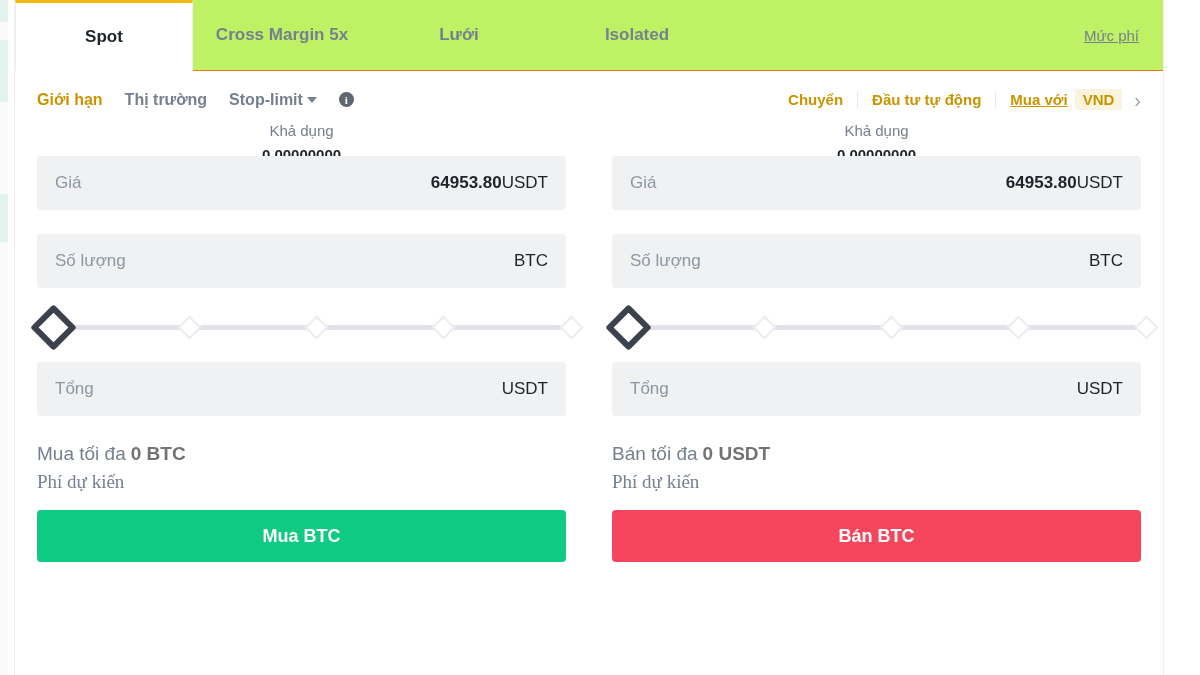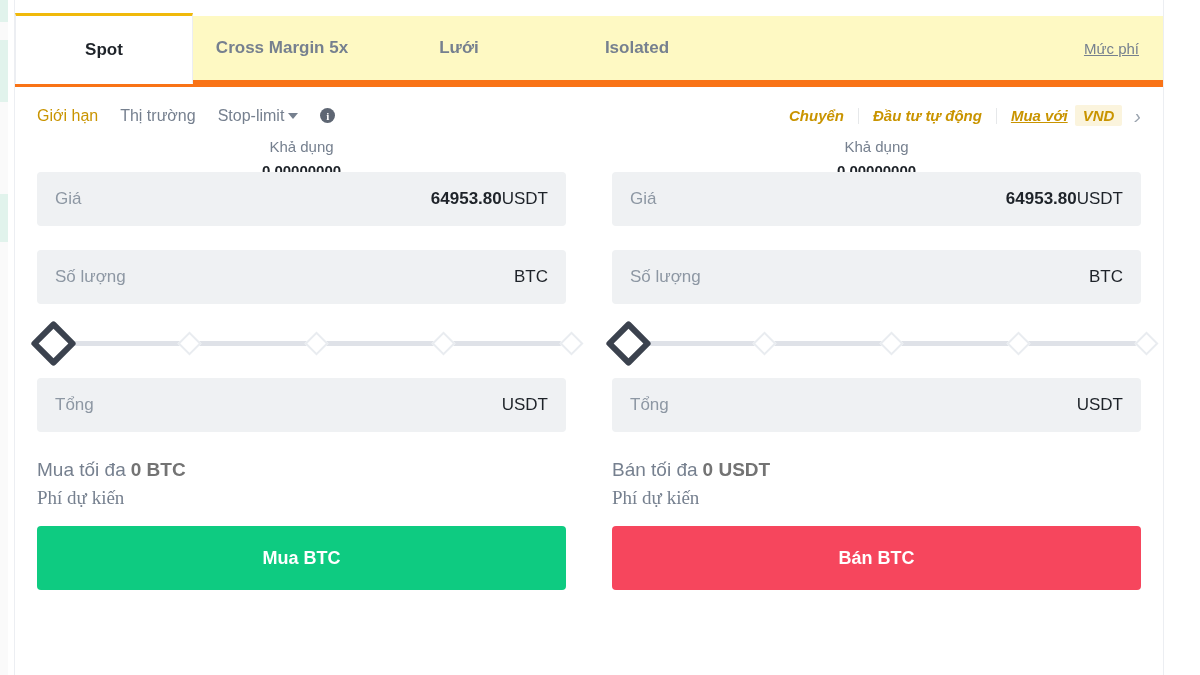--- a/index.html
+++ b/index.html
@@ -22,23 +22,23 @@
   
   .panel {
     position:absolute; left:15px; top:0; width:1149px; height:675px;
     background:#ffffff;
     border-right:1px solid #eceef2;
   }
 
   
   .tabbar {
     position:relative; height:71px; width:100%;
-    background:#fef9c3;
-    border-bottom:7px solid #f97316;
-    display:flex; align-items:center;margin-top:16px;
+    background:#bef264;
+    border-bottom:1px solid #f97316;
+    display:flex; align-items:center;
   }
   .tab {
     position:relative;
     height:71px;
     display:flex; align-items:center; justify-content:center;
     font-size:17px; font-weight:bold; color:#76808f;
     cursor:pointer;
     padding:0 10px;
     white-space:nowrap;
   }
@@ -63,38 +63,38 @@
   }
 
   
   .ordertype-row {
     display:flex; align-items:center;
     height:45px;
     padding:0 22px 0 22px;
     margin-top:6px;
   }
   .ot-item {
-    font-size:16px; font-weight:normal; color:#76808f;
+    font-size:16px; font-weight:bold; color:#76808f;
     margin-right:22px; cursor:pointer; white-space:nowrap;
   }
   .ot-item.active { color:#c99400; }
   .ot-caret {
     display:inline-block; width:0;height:0;
     border-left:5px solid transparent; border-right:5px solid transparent;
     border-top:6px solid #76808f;
     margin-left:4px; vertical-align:middle;
   }
   .info-icon {
     display:inline-flex; align-items:center; justify-content:center;
     width:15px;height:15px;border-radius:50%;
     background:#5e6673; color:#ffffff;
     font-size:11px; font-weight:bold; font-family:"Liberation Serif", serif;
     cursor:pointer;
   }
-  .ot-right { margin-left:auto; display:flex; align-items:center; gap:0;font-style:italic; }
+  .ot-right { margin-left:auto; display:flex; align-items:center; gap:0; }
   .ot-link {
     font-size:15px; font-weight:bold; color:#c99400;
     cursor:pointer; white-space:nowrap; padding:0 14px;
   }
   .vsep { width:1px; height:16px; background:#e6e8ea; }
   .buywith {
     font-size:15px; font-weight:bold; color:#c99400;
     text-decoration:underline; cursor:pointer; padding-left:14px;
   }
   .vnd-badge {
@@ -161,21 +161,21 @@
   }
 
   .meta-row {
     font-size:19px; color:#76808f;
     height:28px; display:flex; align-items:center; gap:5px;
   }
   .meta-val { color:#737373; font-weight:bold; }
   .meta-row.second { margin-bottom:14px;font-family:Liberation Serif, serif; }
 
   .action-btn {
-    height:64px; border-radius:4px; border:none;
+    height:52px; border-radius:4px; border:none;
     width:100%;
     color:#ffffff; font-size:18px; font-weight:bold;
     font-family:"Liberation Sans", sans-serif;
     cursor:pointer;
     display:flex; align-items:center; justify-content:center;
   }
   .buy-btn  { background:#0ecb81; }
   .sell-btn { background:#f6465d; }
 </style>
 </head>

